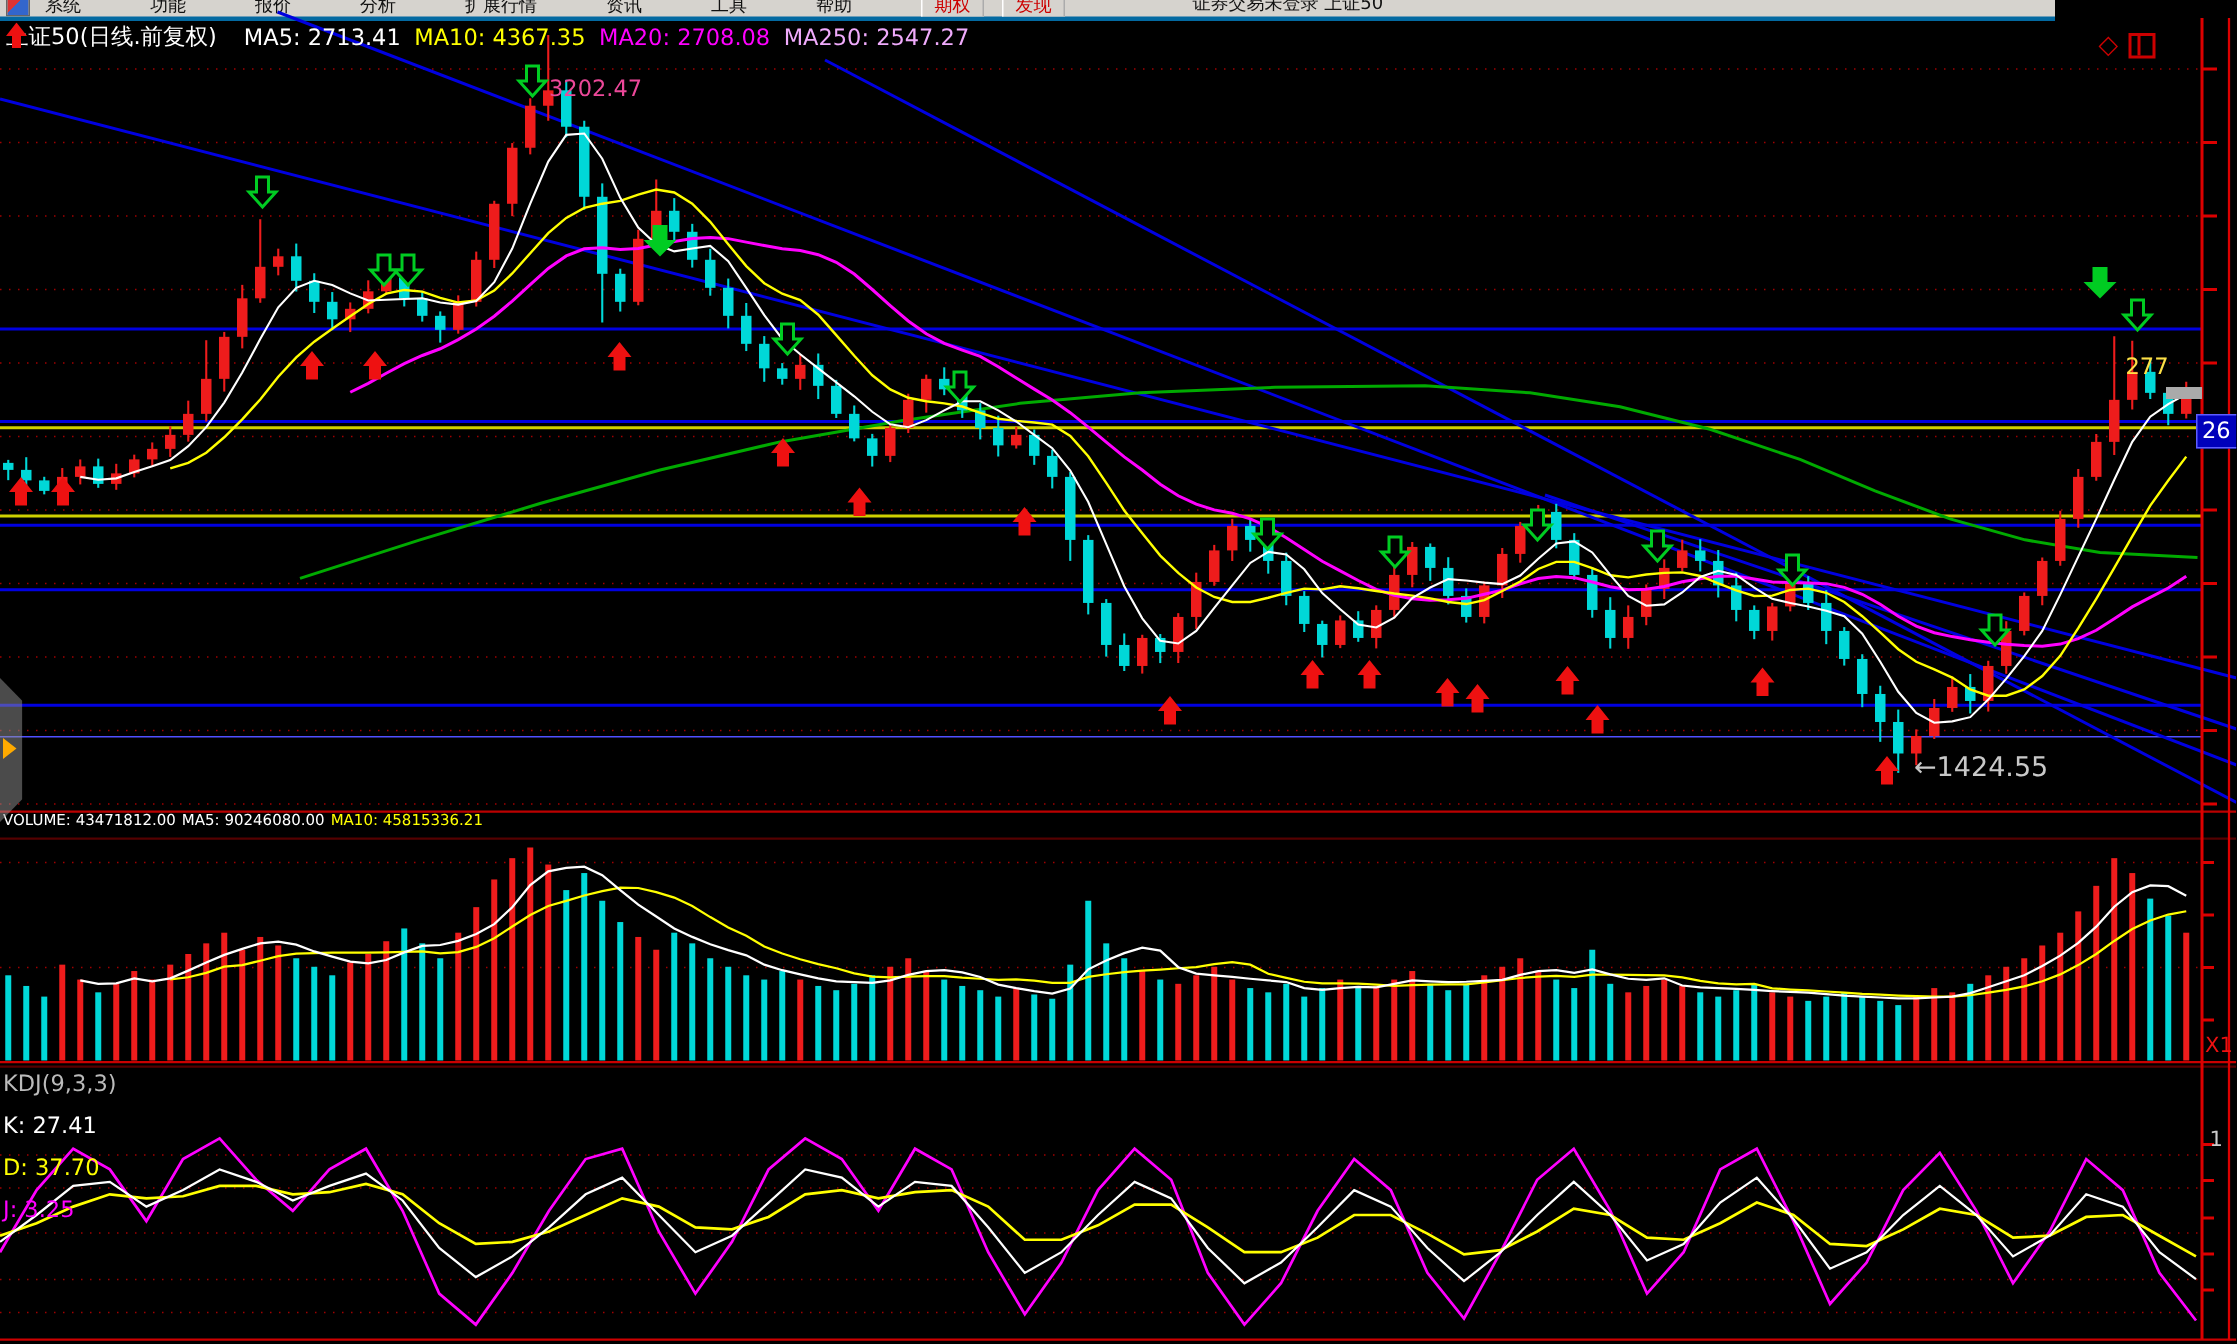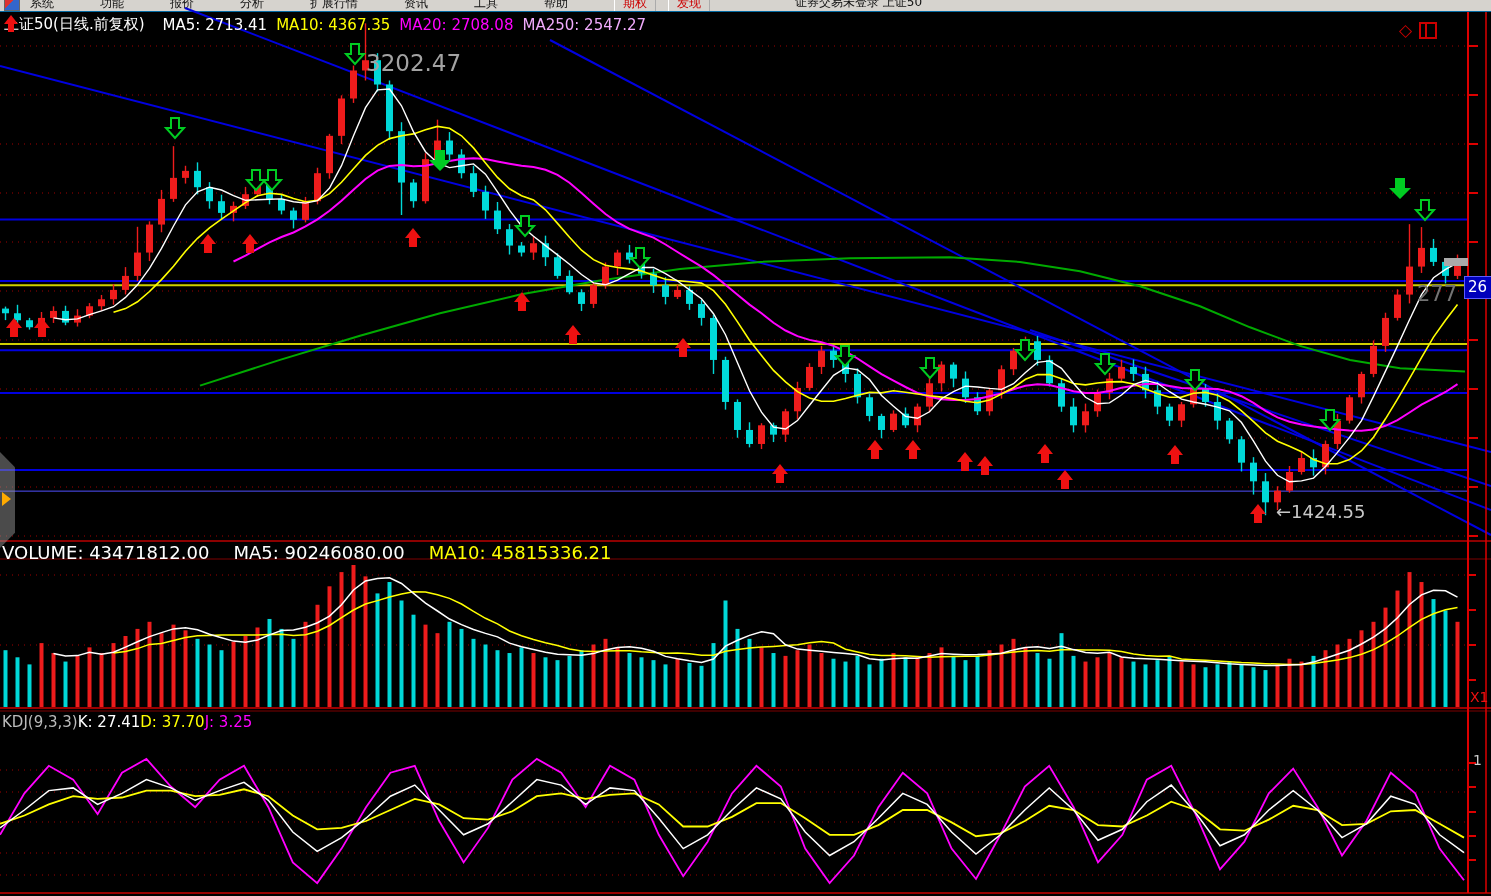--- a/index.html
+++ b/index.html
@@ -1,37 +1,37 @@
 <!DOCTYPE html>
 <html><head>
 <meta charset="utf-8">
 <style>
   html,body{margin:0;padding:0;background:#000;}
   .screen{position:relative;width:1491px;height:896px;background:#000;overflow:hidden;
           font-family:"DejaVu Sans","Liberation Sans",sans-serif;}
   
-  .menubar{position:absolute;left:0;top:0;width:1491px;height:11px;background:#d6d3ce;
-           border-bottom:1px solid #0369a1;overflow:hidden;}
+  .menubar{position:absolute;left:0;top:0;width:1370px;height:11px;background:#d6d3ce;
+           border-bottom:3px solid #0369a1;overflow:hidden;}
   .menubar-inner{position:absolute;left:0;top:-6px;display:flex;align-items:center;
                  font-size:12px;color:#111;white-space:nowrap;}
   .logo-icon{display:inline-block;width:14px;height:12px;margin:0 10px 0 4px;
              background:linear-gradient(135deg,#d33 0 40%,#36c 40% 100%);border:1px solid #666;}
   .menu-item{margin-right:46px;cursor:default;}
   .menu-item.hot{color:#cc0000;border:1px outset #fff;background:#d6d3ce;padding:0 8px;margin-right:12px;}
   .menu-status{position:absolute;left:795px;top:-6px;font-size:12px;color:#111;white-space:nowrap;}
   
   .ovl{position:absolute;white-space:nowrap;}
   .title-row{left:4px;top:15px;font-size:15px;display:flex;align-items:center;gap:9px;}
   .c-white{color:#ffffff}.c-yellow{color:#ffff00}.c-magenta{color:#ff00ff}
   .c-green{color:#f0abfc}.c-gray{color:#bbbbbb}
-  .vol-row{left:2px;top:542px;font-size:18px;display:flex;gap:24px;text-decoration:underline;}
-  .kdj-row{left:2px;top:713px;font-size:15px;display:flex;}
-  .peak-label{left:366px;top:50px;font-size:23px;color:#a3a3a3;}
+  .vol-row{left:2px;top:542px;font-size:10px;display:flex;gap:4px;text-decoration:underline;}
+  .kdj-row{left:2px;top:713px;font-size:15px;display:flex;gap:10px;flex-direction:column;}
+  .peak-label{left:366px;top:50px;font-size:15px;color:#ec4899;}
   .low-label{left:1276px;top:501px;font-size:18px;color:#c8c8c8;}
-  .hi-partial{left:1417px;top:235px;width:51px;overflow:hidden;font-size:21px;color:#737373;margin-top:47px;}
+  .hi-partial{left:1417px;top:235px;width:51px;overflow:hidden;font-size:15px;color:#fde047;}
   .price-box{left:1464px;top:276px;width:26px;height:21px;background:#0000bb;border:1px solid #5c5cff;
              color:#fff;font-size:15px;line-height:21px;padding-left:3px;overflow:hidden;}
   .x1-label{left:1470px;top:689px;font-size:14px;color:#ee1111;text-align:center;}
   .kdj-axis-partial{left:1473px;top:752px;font-size:14px;color:#cccccc;}
   .corner-icons{left:1399px;top:22px;display:flex;align-items:center;gap:7px;}
   .diamond-icon{color:#cc0000;font-size:17px;line-height:17px;}
   .winsplit-icon{display:inline-block;width:14px;height:13px;border:2px solid #cc0000;position:relative;}
   .winsplit-icon::after{content:"";position:absolute;left:4px;top:0;width:2px;height:13px;background:#cc0000;}
   .gray-marker{left:1444px;top:258px;width:24px;height:8px;background:#aaaaaa;}
   .side-handle{left:0;top:452px;width:15px;height:96px;background:rgba(150,150,150,.5);

